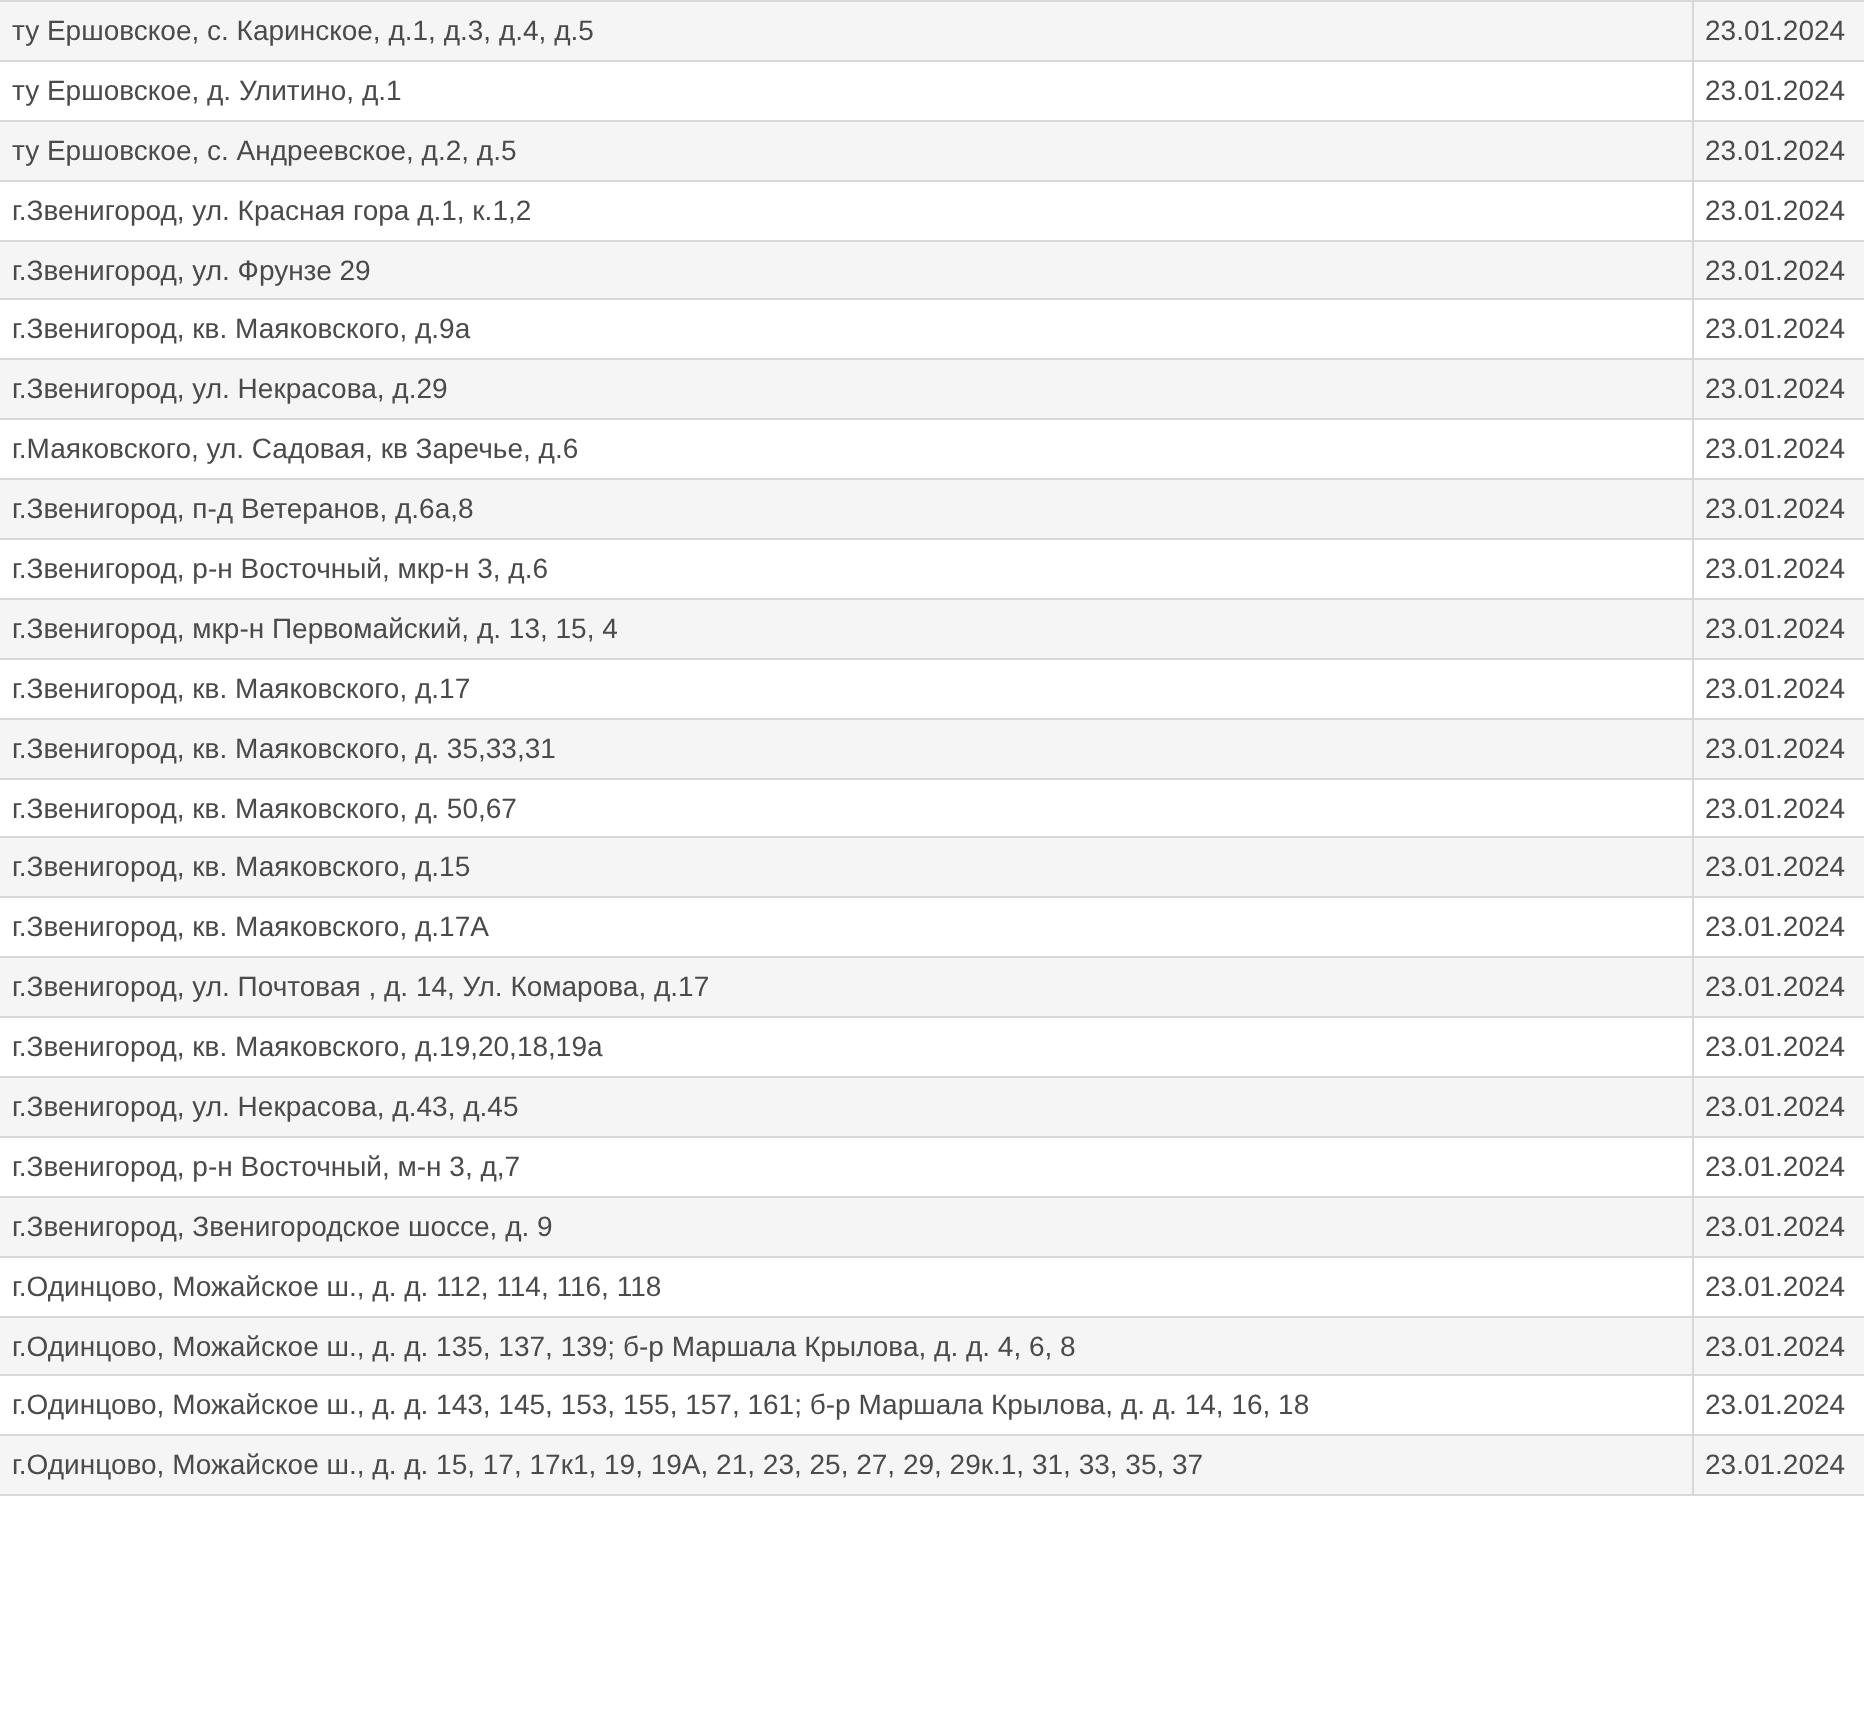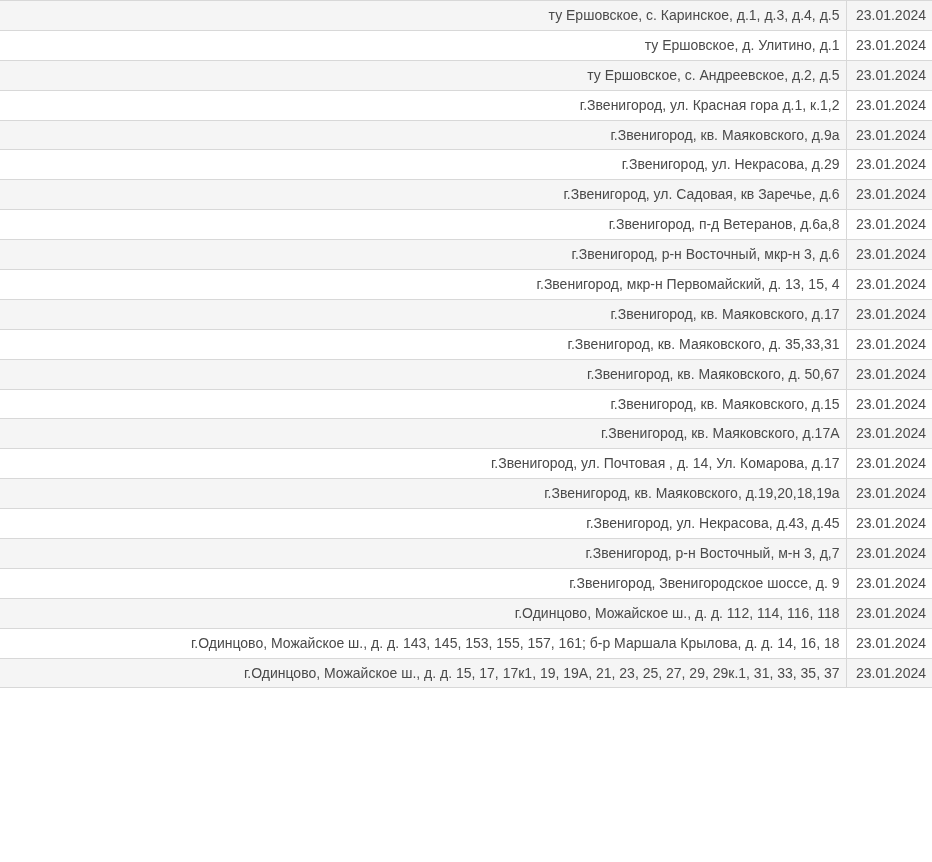--- a/index.html
+++ b/index.html
@@ -26,21 +26,20 @@
       background-color: #f5f5f5;
     }
     .table tr:nth-child(even) {
       background-color: #ffffff;
     }
     .table td {
       padding: 5px 6px;
       vertical-align: middle;
       line-height: 1.35;
       border-right: 1px solid #d8d8d8;
-      text-align: right;
     }
     .table td:last-child {
       border-right: none;
     }
     .col-address {
       width: 846px;
       word-wrap: break-word;
     }
     .col-date {
       width: 86px;
@@ -62,29 +61,33 @@
       </tr>
       <tr>
         <td class="col-address">ту Ершовское, с. Андреевское, д.2, д.5</td>
         <td class="col-date">23.01.2024</td>
       </tr>
       <tr>
         <td class="col-address">г.Звенигород, ул. Красная гора д.1, к.1,2</td>
         <td class="col-date">23.01.2024</td>
       </tr>
       <tr>
+        <td class="col-address">г.Звенигород, ул. Фрунзе 29</td>
+        <td class="col-date">23.01.2024</td>
+      </tr>
+      <tr>
         <td class="col-address">г.Звенигород, кв. Маяковского, д.9а</td>
         <td class="col-date">23.01.2024</td>
       </tr>
       <tr>
         <td class="col-address">г.Звенигород, ул. Некрасова, д.29</td>
         <td class="col-date">23.01.2024</td>
       </tr>
       <tr>
-        <td class="col-address">г.Звенигород, ул. Садовая, кв Заречье, д.6</td>
+        <td class="col-address">г.Маяковского, ул. Садовая, кв Заречье, д.6</td>
         <td class="col-date">23.01.2024</td>
       </tr>
       <tr>
         <td class="col-address">г.Звенигород, п-д Ветеранов, д.6а,8</td>
         <td class="col-date">23.01.2024</td>
       </tr>
       <tr>
         <td class="col-address">г.Звенигород, р-н Восточный, мкр-н 3, д.6</td>
         <td class="col-date">23.01.2024</td>
       </tr>
@@ -130,20 +133,24 @@
       </tr>
       <tr>
         <td class="col-address">г.Звенигород, Звенигородское шоссе, д. 9</td>
         <td class="col-date">23.01.2024</td>
       </tr>
       <tr>
         <td class="col-address">г.Одинцово, Можайское ш., д. д. 112, 114, 116, 118</td>
         <td class="col-date">23.01.2024</td>
       </tr>
       <tr>
+        <td class="col-address">г.Одинцово, Можайское ш., д. д. 135, 137, 139; б-р Маршала Крылова, д. д. 4, 6, 8</td>
+        <td class="col-date">23.01.2024</td>
+      </tr>
+      <tr>
         <td class="col-address">г.Одинцово, Можайское ш., д. д. 143, 145, 153, 155, 157, 161; б-р Маршала Крылова, д. д. 14, 16, 18</td>
         <td class="col-date">23.01.2024</td>
       </tr>
       <tr>
         <td class="col-address">г.Одинцово, Можайское ш., д. д. 15, 17, 17к1, 19, 19А, 21, 23, 25, 27, 29, 29к.1, 31, 33, 35, 37</td>
         <td class="col-date">23.01.2024</td>
       </tr>
     </tbody>
 </table>
 

